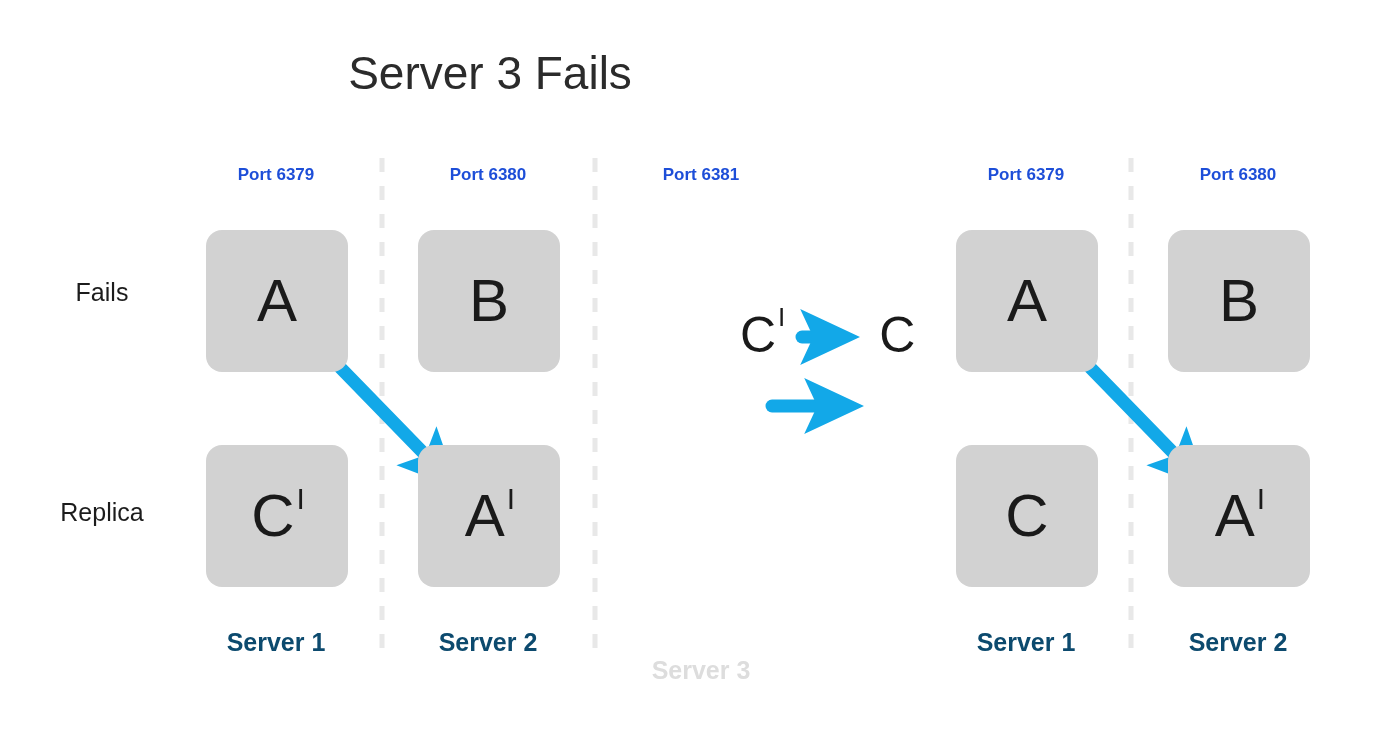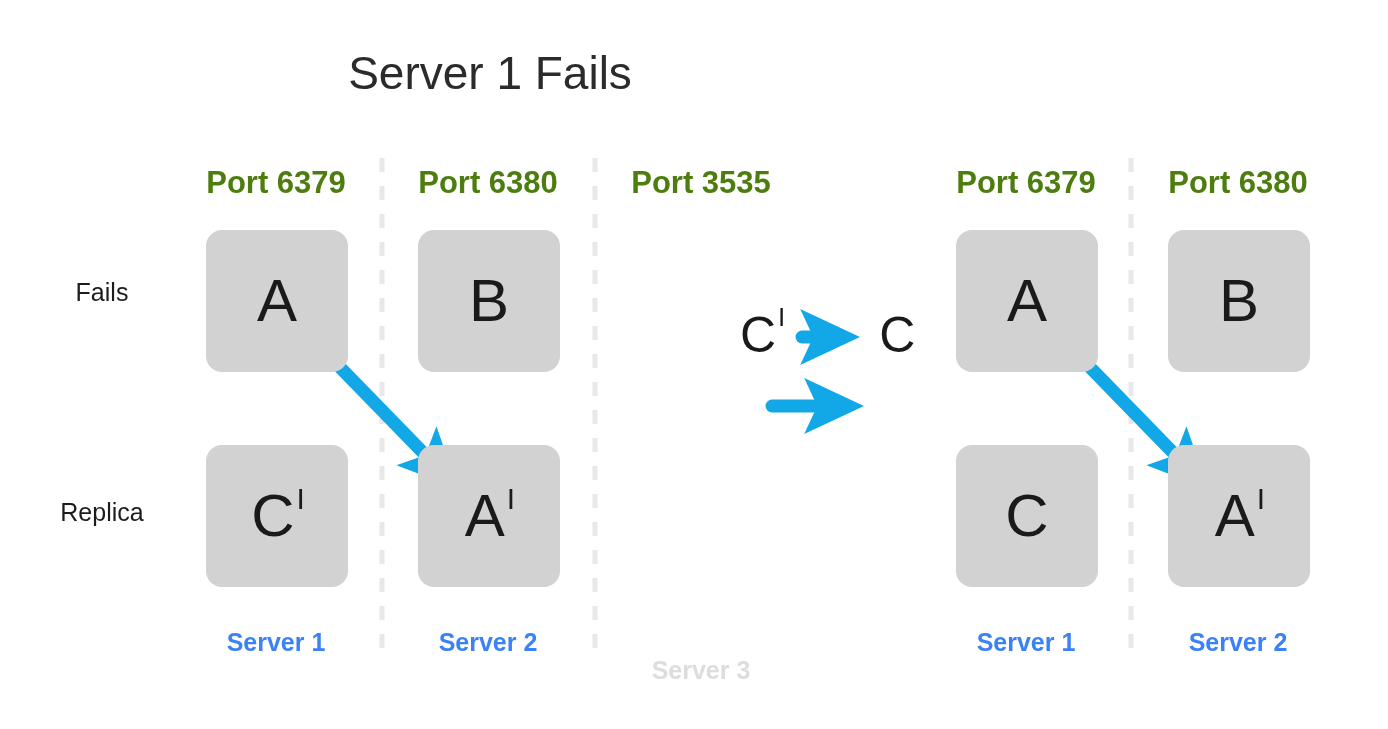--- a/index.html
+++ b/index.html
@@ -49,35 +49,35 @@
     white-space: nowrap;
   }
   .row-label.master  { left: 12px; top: 278px; }
   .row-label.replica { left: 12px; top: 498px; text-align: center; }
 
   
   .port-label {
     position: absolute;
     width: 200px;
     text-align: center;
-    font-size: 31px;
+    font-size: 17px;
     font-weight: 700;
-    color: #4d7c0f;
+    color: #1d4ed8;
     top: 165px;
     white-space: nowrap;
   }
 
   
   .server-label {
     position: absolute;
     width: 200px;
     text-align: center;
     font-size: 25px;
     font-weight: 700;
-    color: #3b82f6;
+    color: #0c4a6e;
     top: 628px;
     white-space: nowrap;
   }
   .server-label.failed { color: #dddddd; }
 
   
   .node {
     position: absolute;
     width: 142px;
     height: 142px;
@@ -141,21 +141,21 @@
 
   <line x1="329" y1="356" x2="440" y2="470" stroke="#12A8E8" stroke-width="13" stroke-linecap="round" marker-end="url(#ah)"></line>
 
   <line x1="1079" y1="356" x2="1190" y2="470" stroke="#12A8E8" stroke-width="13" stroke-linecap="round" marker-end="url(#ah)"></line>
 
   <line x1="802" y1="337" x2="834" y2="337" stroke="#12A8E8" stroke-width="13" stroke-linecap="round" marker-end="url(#ah)"></line>
 
   <line x1="772" y1="406" x2="838" y2="406" stroke="#12A8E8" stroke-width="13" stroke-linecap="round" marker-end="url(#ah)"></line>
 </svg>
 
-<div class="title">Server 1 Fails</div>
+<div class="title">Server 3 Fails</div>
 
 <div class="row-label master">Fails</div>
 <div class="row-label replica">Replica</div>
 
 <div class="port-label" style="left:176px;">Port 6379</div>
 <div class="node" style="left:206px; top:230px;">
   <span class="node-text"><span>A</span><span class="prime"></span></span>
 </div>
 <div class="node" style="left:206px; top:445px;">
   <span class="node-text"><span>C</span><span class="prime">I</span></span>
@@ -164,21 +164,21 @@
 
 <div class="port-label" style="left:388px;">Port 6380</div>
 <div class="node" style="left:418px; top:230px;">
   <span class="node-text"><span>B</span><span class="prime"></span></span>
 </div>
 <div class="node" style="left:418px; top:445px;">
   <span class="node-text"><span>A</span><span class="prime">I</span></span>
 </div>
 <div class="server-label" style="left:388px;">Server 2</div>
 
-<div class="port-label" style="left:601px;">Port 3535</div>
+<div class="port-label" style="left:601px;">Port 6381</div>
 <div class="server-label failed" style="left:601px;margin-top:28px;">Server 3</div>
 
 <div class="transition-row" style="left:740px; top:310px;">
   <span class="tr-text"><span>C</span><span class="prime">I</span></span>
   <span style="display:inline-block; width:96px;"></span>
   <span class="tr-text"><span>C</span><span class="prime"></span></span>
 </div>
 
 <div class="port-label" style="left:926px;">Port 6379</div>
 <div class="node" style="left:956px; top:230px;">

